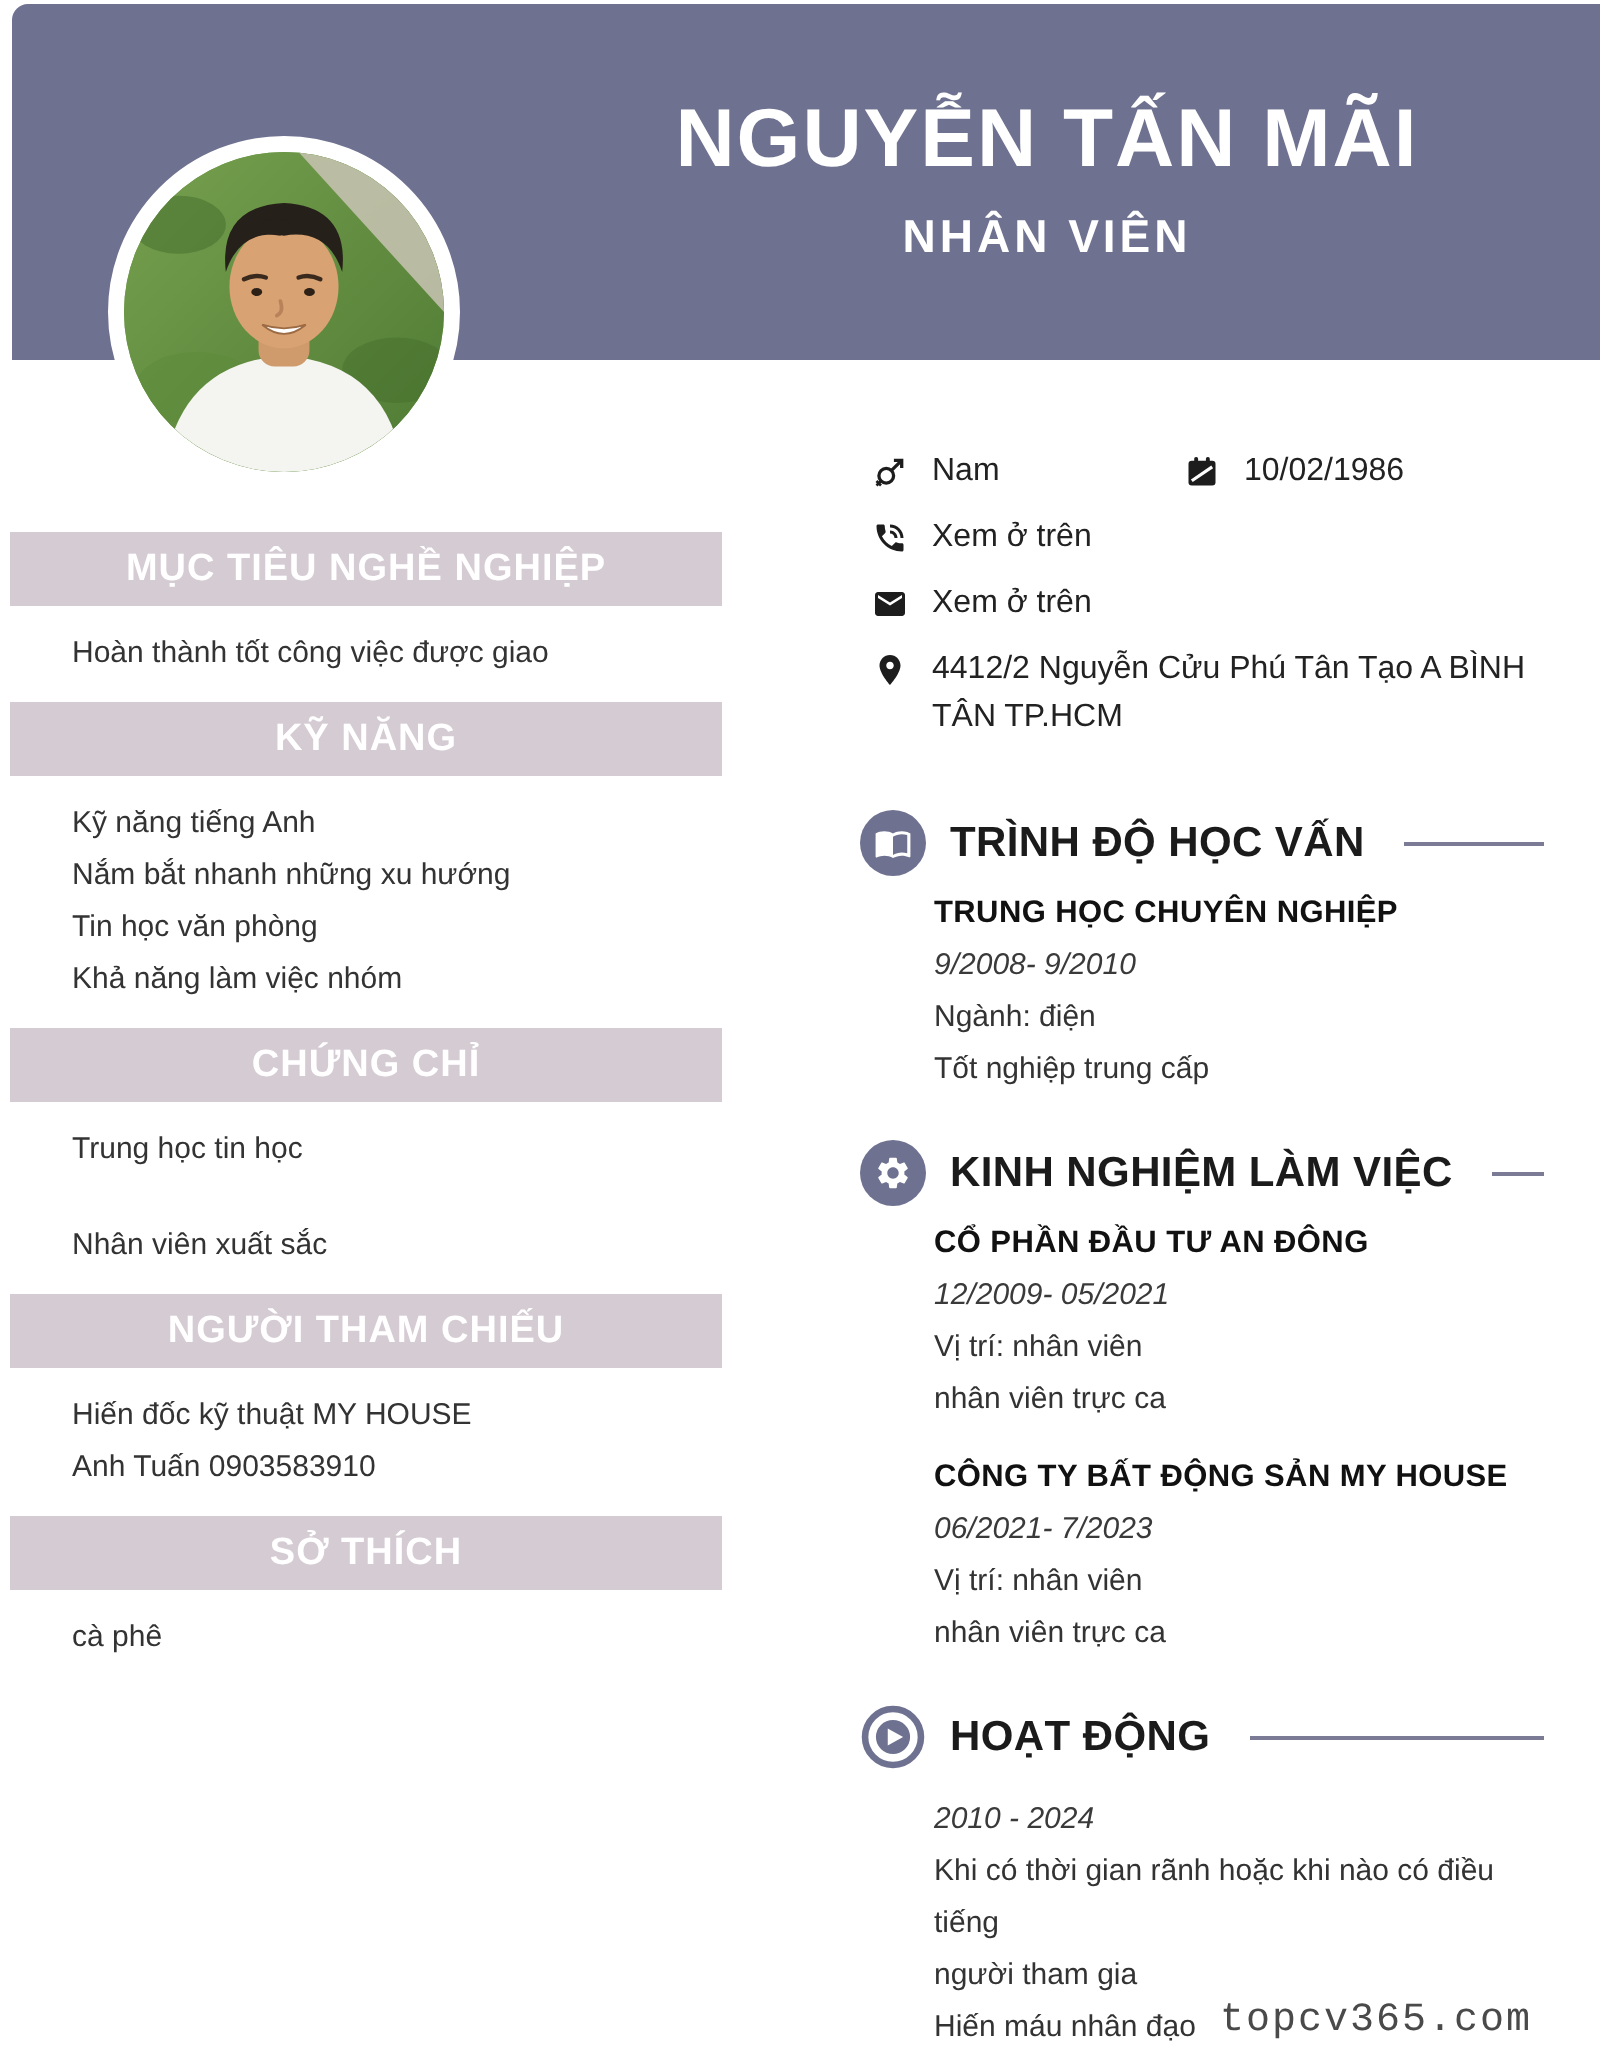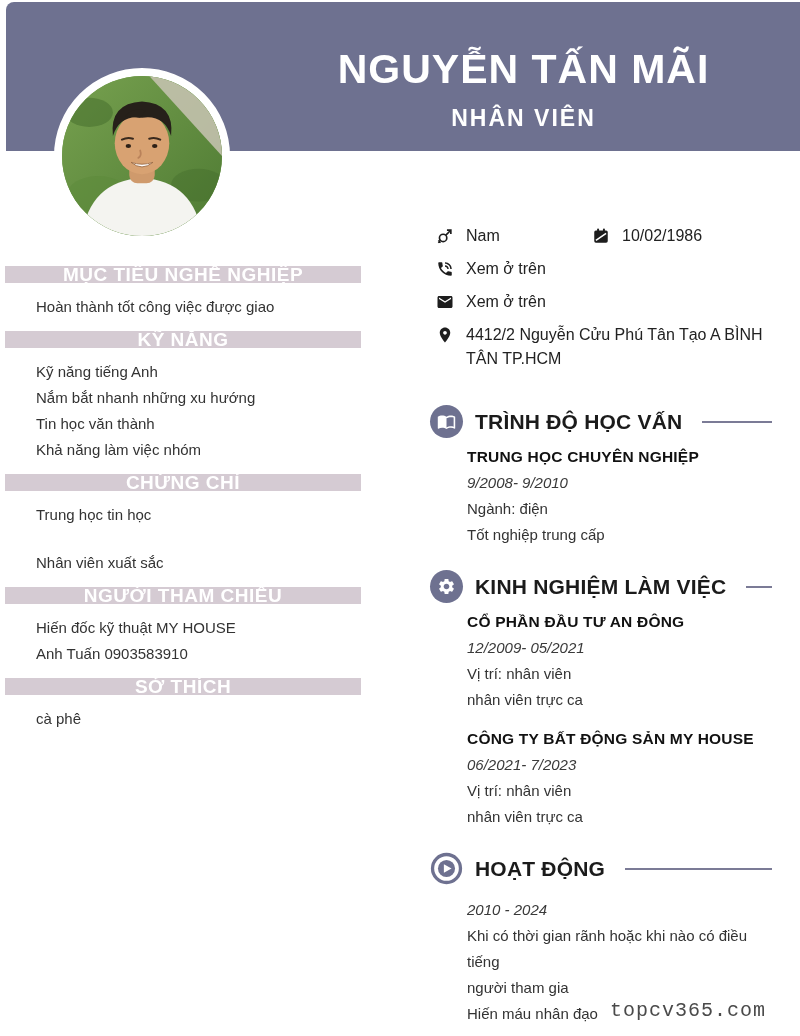--- a/index.html
+++ b/index.html
@@ -2,34 +2,34 @@
 <html><head>
 <meta charset="utf-8">
 <style>
   * { margin:0; padding:0; box-sizing:border-box; }
   html,body { background:#ffffff; }
   body { width:800px; height:1036px; font-family:"Liberation Sans", sans-serif; position:relative; overflow:hidden; }
 
   .page { position:relative; width:800px; height:1036px; background:#ffffff; }
 
   
-  .header { position:absolute; left:6px; top:2px; width:794px; height:149px;
+  .header { position:absolute; left:6px; top:2px; width:794px; height:178px;
             background:#6e7190; border-top-left-radius:8px; }
   .header-text { position:absolute; left:255px; top:0; width:525px; text-align:center; color:#ffffff; }
   .name { padding-top:44px; font-size:41px; font-weight:bold; letter-spacing:1px; line-height:46px; }
   .job-title { margin-top:13px; font-size:23px; font-weight:bold; letter-spacing:2px; }
 
   
   .avatar { position:absolute; left:54px; top:68px; width:176px; height:176px;
             border-radius:50%; border:8px solid #ffffff; overflow:hidden; background:#6f9b4a; }
   .avatar svg { display:block; }
 
   
   .left-col { position:absolute; left:5px; top:266px; width:356px; }
-  .bar { height:17px; background:#d5cbd3; color:#ffffff; font-weight:bold; font-size:19px;
+  .bar { height:37px; background:#d5cbd3; color:#ffffff; font-weight:bold; font-size:19px;
          display:flex; align-items:center; justify-content:center; letter-spacing:0.5px; }
   .items { padding:11px 0 11px 31px; }
   .item { font-size:15px; color:#333333; line-height:26px; }
 
   
   .right-col { position:absolute; left:430px; top:224px; width:342px; }
 
   .info-row { display:flex; gap:12px; align-items:flex-start; margin-bottom:9px;
               font-size:16px; color:#222222; line-height:24px; padding-left:6px; }
   .info-row .ic { flex:none; width:18px; height:18px; margin-top:3px; }
@@ -103,21 +103,21 @@
       <div class="items">
         <div class="item">Hoàn thành tốt công việc được giao</div>
       </div>
     </div>
 
     <div>
       <div class="bar">KỸ NĂNG</div>
       <div class="items">
         <div class="item">Kỹ năng tiếng Anh</div>
         <div class="item">Nắm bắt nhanh những xu hướng</div>
-        <div class="item">Tin học văn thành</div>
+        <div class="item">Tin học văn phòng</div>
         <div class="item">Khả năng làm việc nhóm</div>
       </div>
     </div>
 
     <div>
       <div class="bar">CHỨNG CHỈ</div>
       <div class="items">
         <div class="item">Trung học tin học</div>
       </div>
     </div>

